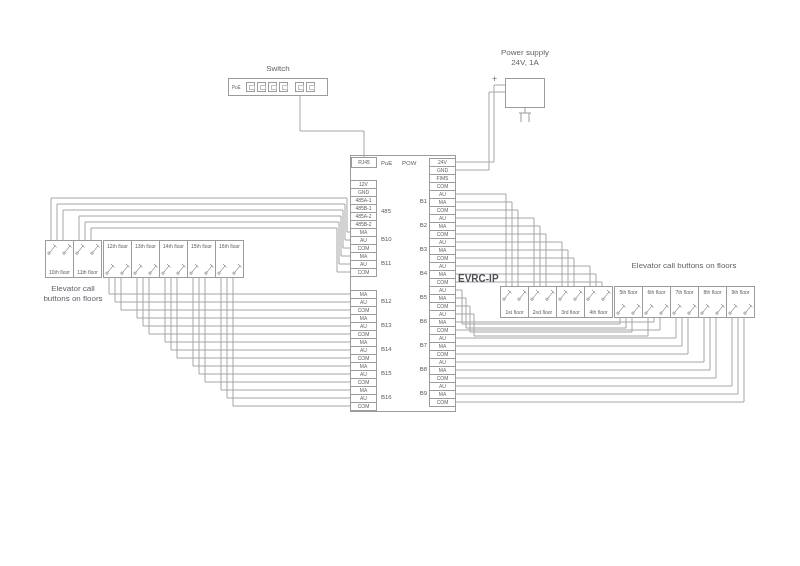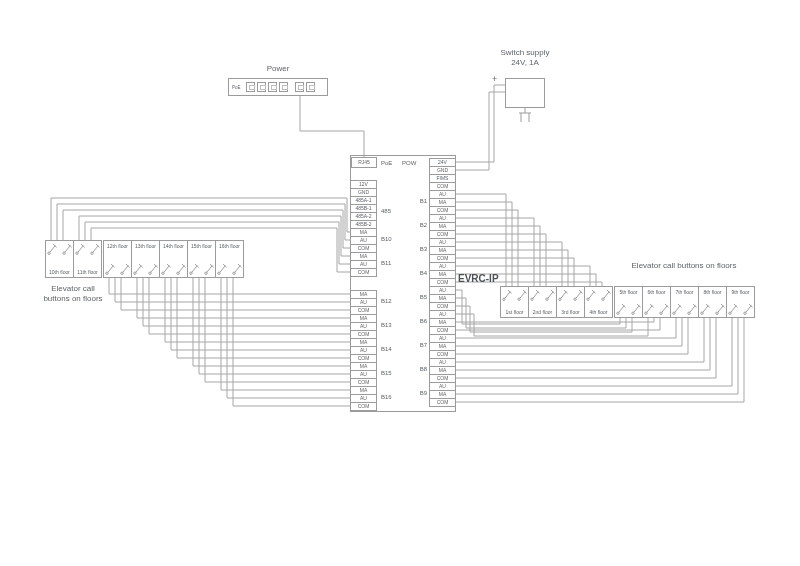--- a/index.html
+++ b/index.html
@@ -86,35 +86,35 @@
       <polyline points="456,346 682,346 682,318"></polyline>
       <polyline points="456,354 688,354 688,318"></polyline>
       <polyline points="456,362 704,362 704,318"></polyline>
       <polyline points="456,370 710,370 710,318"></polyline>
       <polyline points="456,378 716,378 716,318"></polyline>
       <polyline points="456,386 732,386 732,318"></polyline>
       <polyline points="456,394 738,394 738,318"></polyline>
       <polyline points="456,402 744,402 744,318"></polyline>
     </svg>
 
-  <div class="abs switch-label">Power</div>
+  <div class="abs switch-label">Switch</div>
   <div class="abs switch-box">
     <span class="poe-tag">PoE</span>
     <div class="ports" id="ports">
         <div class="port"></div>
         <div class="port"></div>
         <div class="port"></div>
         <div class="port"></div>
         <div class="port gap"></div>
         <div class="port"></div>
       </div>
   </div>
 
   <div class="abs psu-label">
-    <div>Switch supply</div>
+    <div>Power supply</div>
     <div>24V, 1A</div>
   </div>
   <div class="abs psu-box"></div>
   <div class="abs plus">+</div>
   <svg class="abs" style="left:512px;top:108px;z-index:2" width="26" height="18" viewBox="0 0 26 18">
     <path d="M13 0 V5 M7 5 H19 M9 5 V14 M17 5 V14" stroke="#9b9b9b" stroke-width="1" fill="none"></path>
   </svg>
 
   <div class="abs block"></div>
   <div class="abs rj45">RJ45</div>

